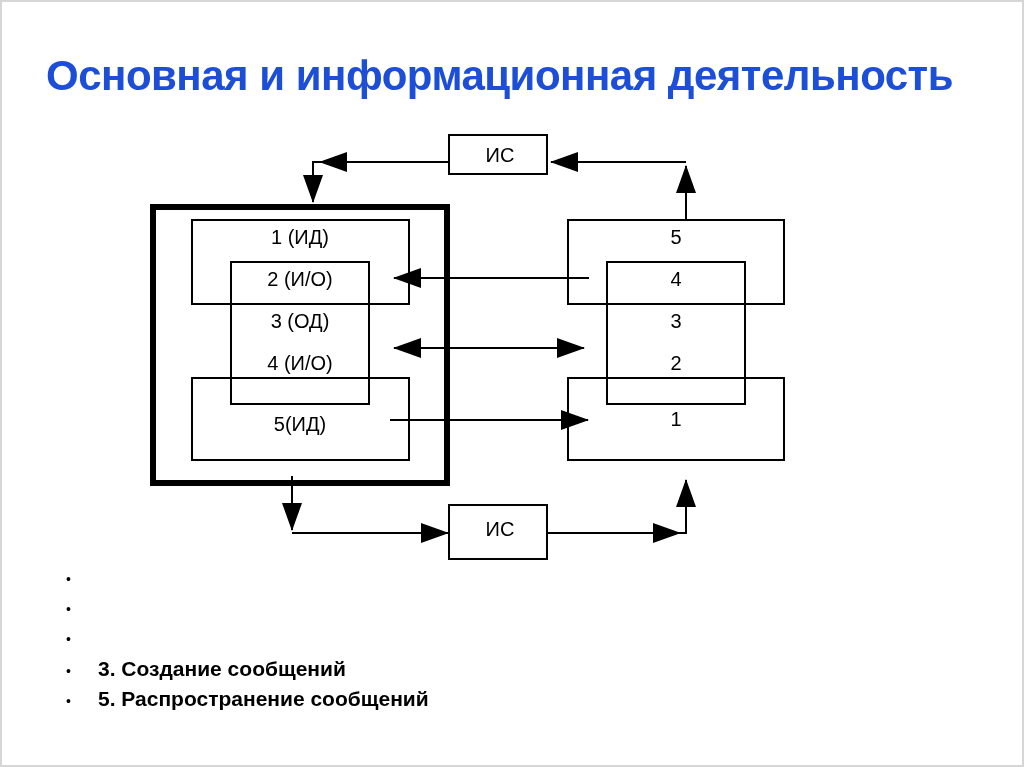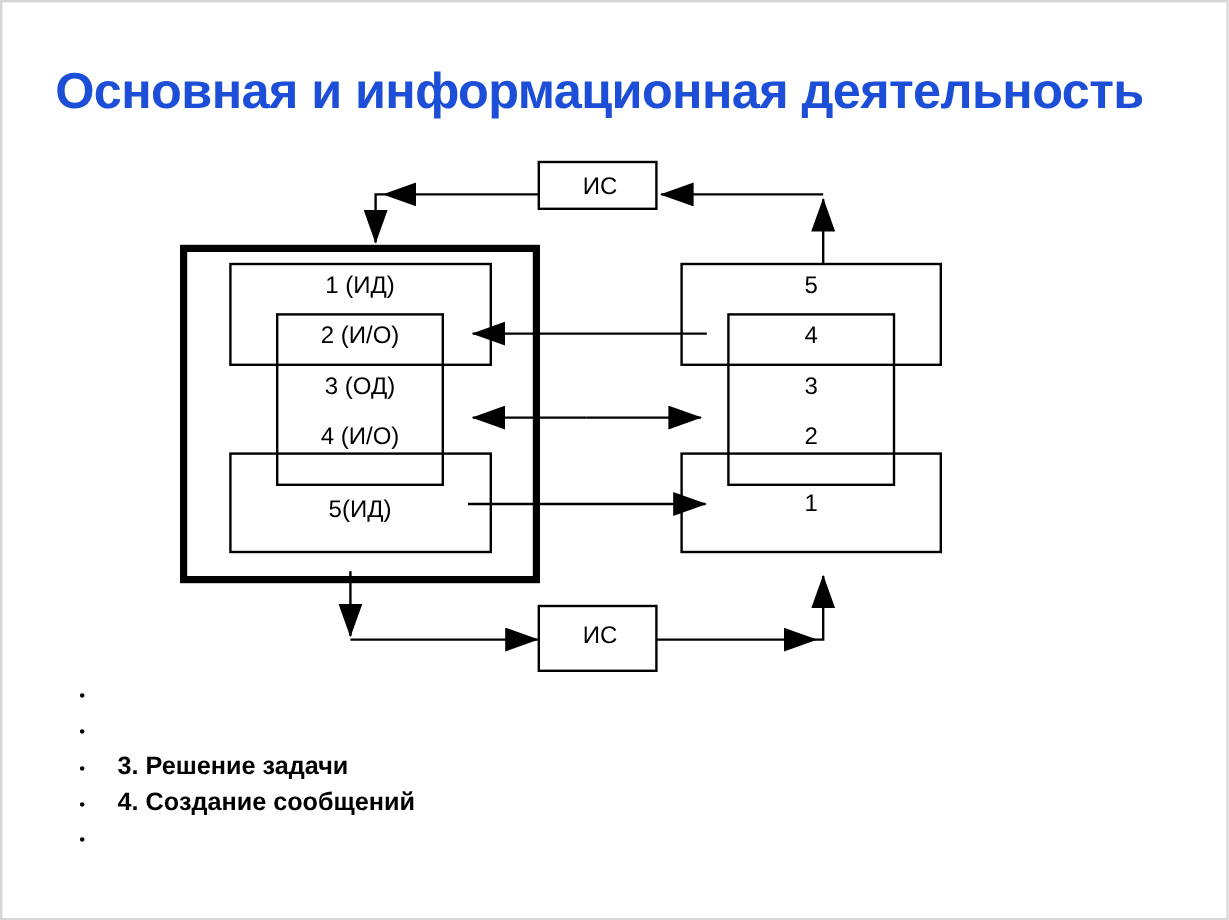--- a/index.html
+++ b/index.html
@@ -114,24 +114,24 @@
 
   <div class="legend">
     <div class="legend-item">
       <span class="bullet">•</span>
     </div>
     <div class="legend-item">
       <span class="bullet">•</span>
     </div>
     <div class="legend-item">
       <span class="bullet">•</span>
-      <span>3. Решение задачи</span>
     </div>
     <div class="legend-item">
       <span class="bullet">•</span>
-      <span>4. Создание сообщений</span>
+      <span>3. Создание сообщений</span>
     </div>
     <div class="legend-item">
       <span class="bullet">•</span>
+      <span>5. Распространение сообщений</span>
     </div>
   </div>
 
 </div>
 
 </body></html>

